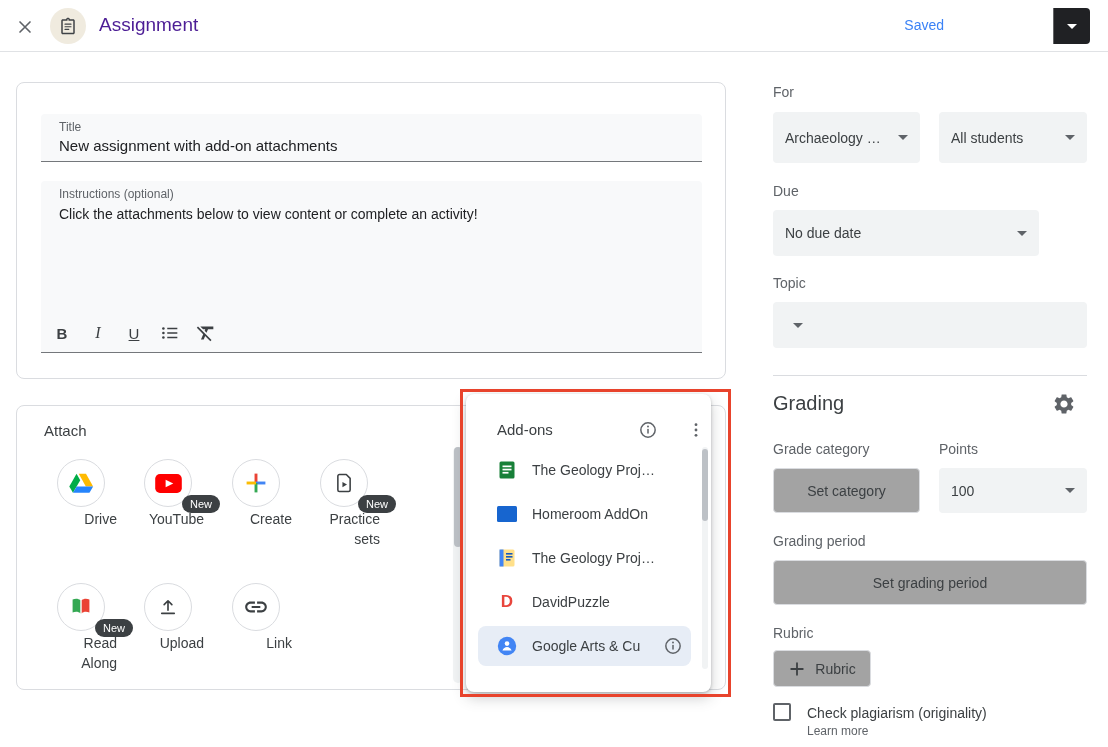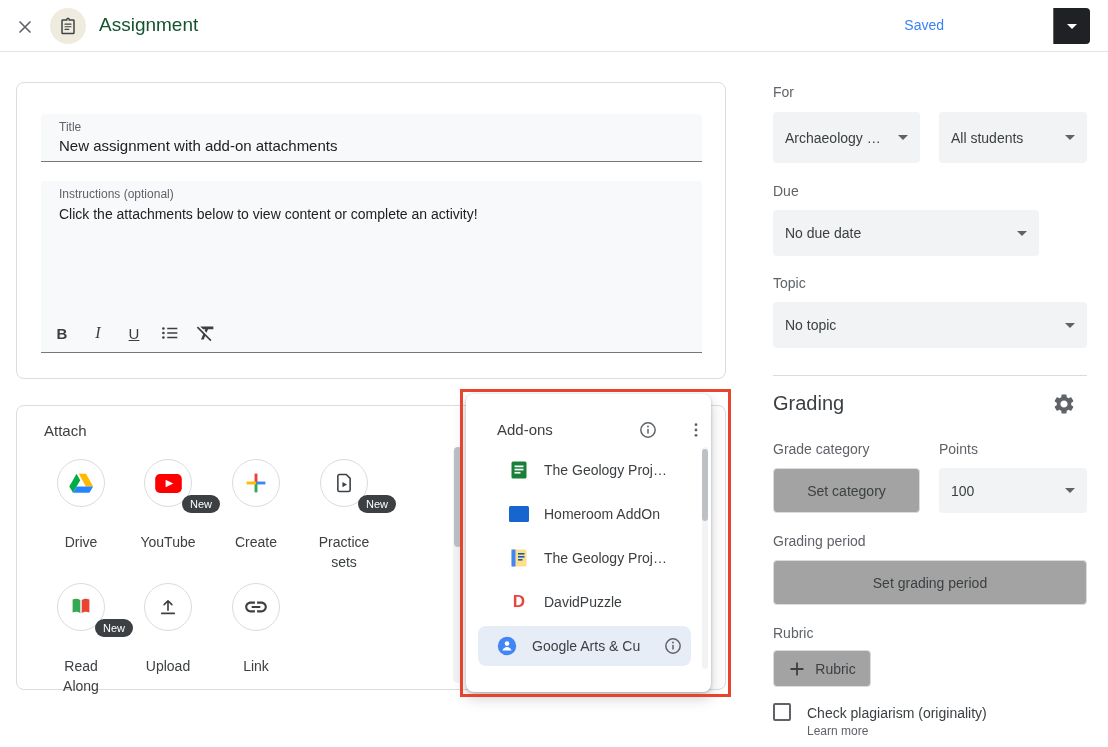--- a/index.html
+++ b/index.html
@@ -6,21 +6,21 @@
   html,body{background:#fff}
   body{font-family:"Liberation Sans",sans-serif}
   button{font-family:inherit}
   svg{display:block}
   .app{position:relative;width:1108px;height:747px;background:#fff;overflow:hidden;color:#202124}
 
   
   .topbar{position:absolute;left:0;top:0;width:1108px;height:52px;background:#fff;border-bottom:1px solid #e0e2e5;z-index:10}
   .close-btn{position:absolute;left:13px;top:15px;width:24px;height:24px;background:none;border:none;cursor:pointer;display:flex;align-items:center;justify-content:center}
   .doc-badge{position:absolute;left:50px;top:8px;width:36px;height:36px;border-radius:50%;background:#f0ebdf;display:flex;align-items:center;justify-content:center}
-  .page-title{position:absolute;left:99px;top:14px;font-size:19px;font-weight:400;color:#14532d}
+  .page-title{position:absolute;left:99px;top:14px;font-size:19px;font-weight:400;color:#4c1d95}
   .saved{position:absolute;right:164px;top:17px;font-size:14px;color:#3b82f6}
   .split{position:absolute;right:18px;top:8px;display:flex}
   .assign-btn{height:36px;min-width:92px;padding:0 18px;border:none;border-radius:4px 0 0 4px;background:#202124;color:#fff;font-size:14px;font-weight:500;cursor:pointer}
   .assign-caret{width:37px;height:36px;border:none;border-left:1px solid rgba(255,255,255,.3);border-radius:0 4px 4px 0;background:#202124;display:flex;align-items:center;justify-content:center;cursor:pointer}
   .caret{width:0;height:0;border-left:5px solid transparent;border-right:5px solid transparent;border-top:5px solid #fff}
   .caret.gray{border-top-color:#5f6368}
 
   
   .card{position:absolute;background:#fff;border:1px solid #dadce0;border-radius:8px}
   .card-main{left:16px;top:82px;width:710px;height:297px}
@@ -37,34 +37,34 @@
   .fmt-bold{font-weight:700}
   .fmt-italic{font-style:italic;font-family:"Liberation Serif",serif;font-size:16px}
   .fmt-underline{text-decoration:underline}
 
   
   .attach-heading{position:absolute;left:27px;top:16px;font-size:15px;font-weight:500;color:#3c4043}
   .tile{position:absolute;width:88px;display:flex;flex-direction:column;align-items:center}
   .t-drive{left:20px;top:53px}.t-youtube{left:107px;top:53px}.t-create{left:195px;top:53px}.t-practice{left:283px;top:53px}
   .t-read{left:20px;top:177px}.t-upload{left:107px;top:177px}.t-link{left:195px;top:177px}
   .circle{position:relative;width:48px;height:48px;border:1px solid #dadce0;border-radius:50%;background:#fff;display:flex;align-items:center;justify-content:center;cursor:pointer}
-  .tlabel{margin-top:25px;width:72px;font-size:14px;line-height:20px;color:#3c4043;text-align:center}
+  .tlabel{margin-top:2px;width:72px;font-size:14px;line-height:20px;color:#3c4043;text-align:right}
   .badge{position:absolute;bottom:-7px;left:37px;background:#3c4043;color:#fff;font-size:11px;line-height:14px;padding:2px 8px;border-radius:9px;white-space:nowrap}
 
   .gallery-scrollbar{position:absolute;left:453px;top:447px;width:10px;height:236px;background:#f1f3f4;border-radius:5px;z-index:2;cursor:pointer}
   .gallery-scrollbar .thumb{position:absolute;left:1px;top:0;width:8px;height:100px;background:#bdc1c6;border-radius:4px}
 
   
   .popup{position:absolute;left:466px;top:394px;width:245px;height:298px;background:#fff;border-radius:8px;box-shadow:0 1px 3px rgba(60,64,67,.3),0 6px 14px rgba(60,64,67,.25);z-index:5}
   .popup-header{position:relative;height:54px}
   .popup-title{position:absolute;left:31px;top:27px;font-size:15px;font-weight:500;color:#3c4043}
   .popup-info{position:absolute;left:170px;top:24px;width:24px;height:24px;background:none;border:none;cursor:pointer;display:flex;align-items:center;justify-content:center}
   .popup-dots{position:absolute;left:218px;top:24px;width:24px;height:24px;background:none;border:none;cursor:pointer;display:flex;align-items:center;justify-content:center}
   .addon-list{position:absolute;left:0;top:54px;right:0}
-  .addon-row{height:44px;display:flex;align-items:center;gap:15px;padding-left:43px;cursor:pointer}
+  .addon-row{height:44px;display:flex;align-items:center;gap:15px;padding-left:31px;cursor:pointer}
   .addon-row .aicon{width:20px;display:flex;justify-content:center}
   .alabel{font-size:14px;color:#3c4043;white-space:nowrap}
   .addon-row.selected{height:40px;margin:2px 20px 2px 12px;padding-left:19px;background:#e7edf6;border-radius:8px}
   .sel-info{margin-left:auto;margin-right:8px;background:none;border:none;cursor:pointer;display:flex}
   .dp-letter{font-size:17px;font-weight:700;color:#e8453c}
   .popup-scrollbar{position:absolute;right:3px;top:53px;width:6px;height:222px;background:#f1f3f4;border-radius:3px;cursor:pointer}
   .popup-scrollbar .thumb{position:absolute;left:0;top:2px;width:6px;height:72px;background:#bdc1c6;border-radius:3px}
   .annotation{position:absolute;left:460px;top:389px;width:271px;height:308px;border:3px solid #e8432c;z-index:6;pointer-events:none}
 
   
@@ -355,21 +355,20 @@
     </div>
 
     <span class="side-label lbl-due">Due</span>
     <div class="select sel-due">
       <span class="val">No due date</span>
       <span class="caret gray"></span>
     </div>
 
     <span class="side-label lbl-topic">Topic</span>
     <div class="select sel-topic">
-      <span class="val">No topic</span>
       <span class="caret gray"></span>
     </div>
 
     <div class="divider"></div>
     <h2 class="grading-h">Grading</h2>
     <button class="gear-btn">
       <span>
         <svg width="24" height="24" viewBox="0 0 24 24">
             <path fill="#5f6368" d="M19.14 12.94c.04-.3.06-.61.06-.94 0-.32-.02-.64-.07-.94l2.03-1.58c.18-.14.23-.41.12-.61l-1.92-3.32c-.12-.22-.37-.29-.59-.22l-2.39.96c-.5-.38-1.03-.7-1.62-.94l-.36-2.54c-.04-.24-.24-.41-.48-.41h-3.84c-.24 0-.43.17-.47.41l-.36 2.54c-.59.24-1.13.57-1.62.94l-2.39-.96c-.22-.08-.47 0-.59.22L2.74 8.87c-.12.21-.08.47.12.61l2.03 1.58c-.05.3-.09.63-.09.94s.02.64.07.94l-2.03 1.58c-.18.14-.23.41-.12.61l1.92 3.32c.12.22.37.29.59.22l2.39-.96c.5.38 1.03.7 1.62.94l.36 2.54c.05.24.24.41.48.41h3.84c.24 0 .44-.17.47-.41l.36-2.54c.59-.24 1.13-.56 1.62-.94l2.39.96c.22.08.47 0 .59-.22l1.92-3.32c.12-.22.07-.47-.12-.61zM12 15.6c-1.98 0-3.6-1.62-3.6-3.6s1.62-3.6 3.6-3.6 3.6 1.62 3.6 3.6-1.62 3.6-3.6 3.6z"></path>
           </svg>

